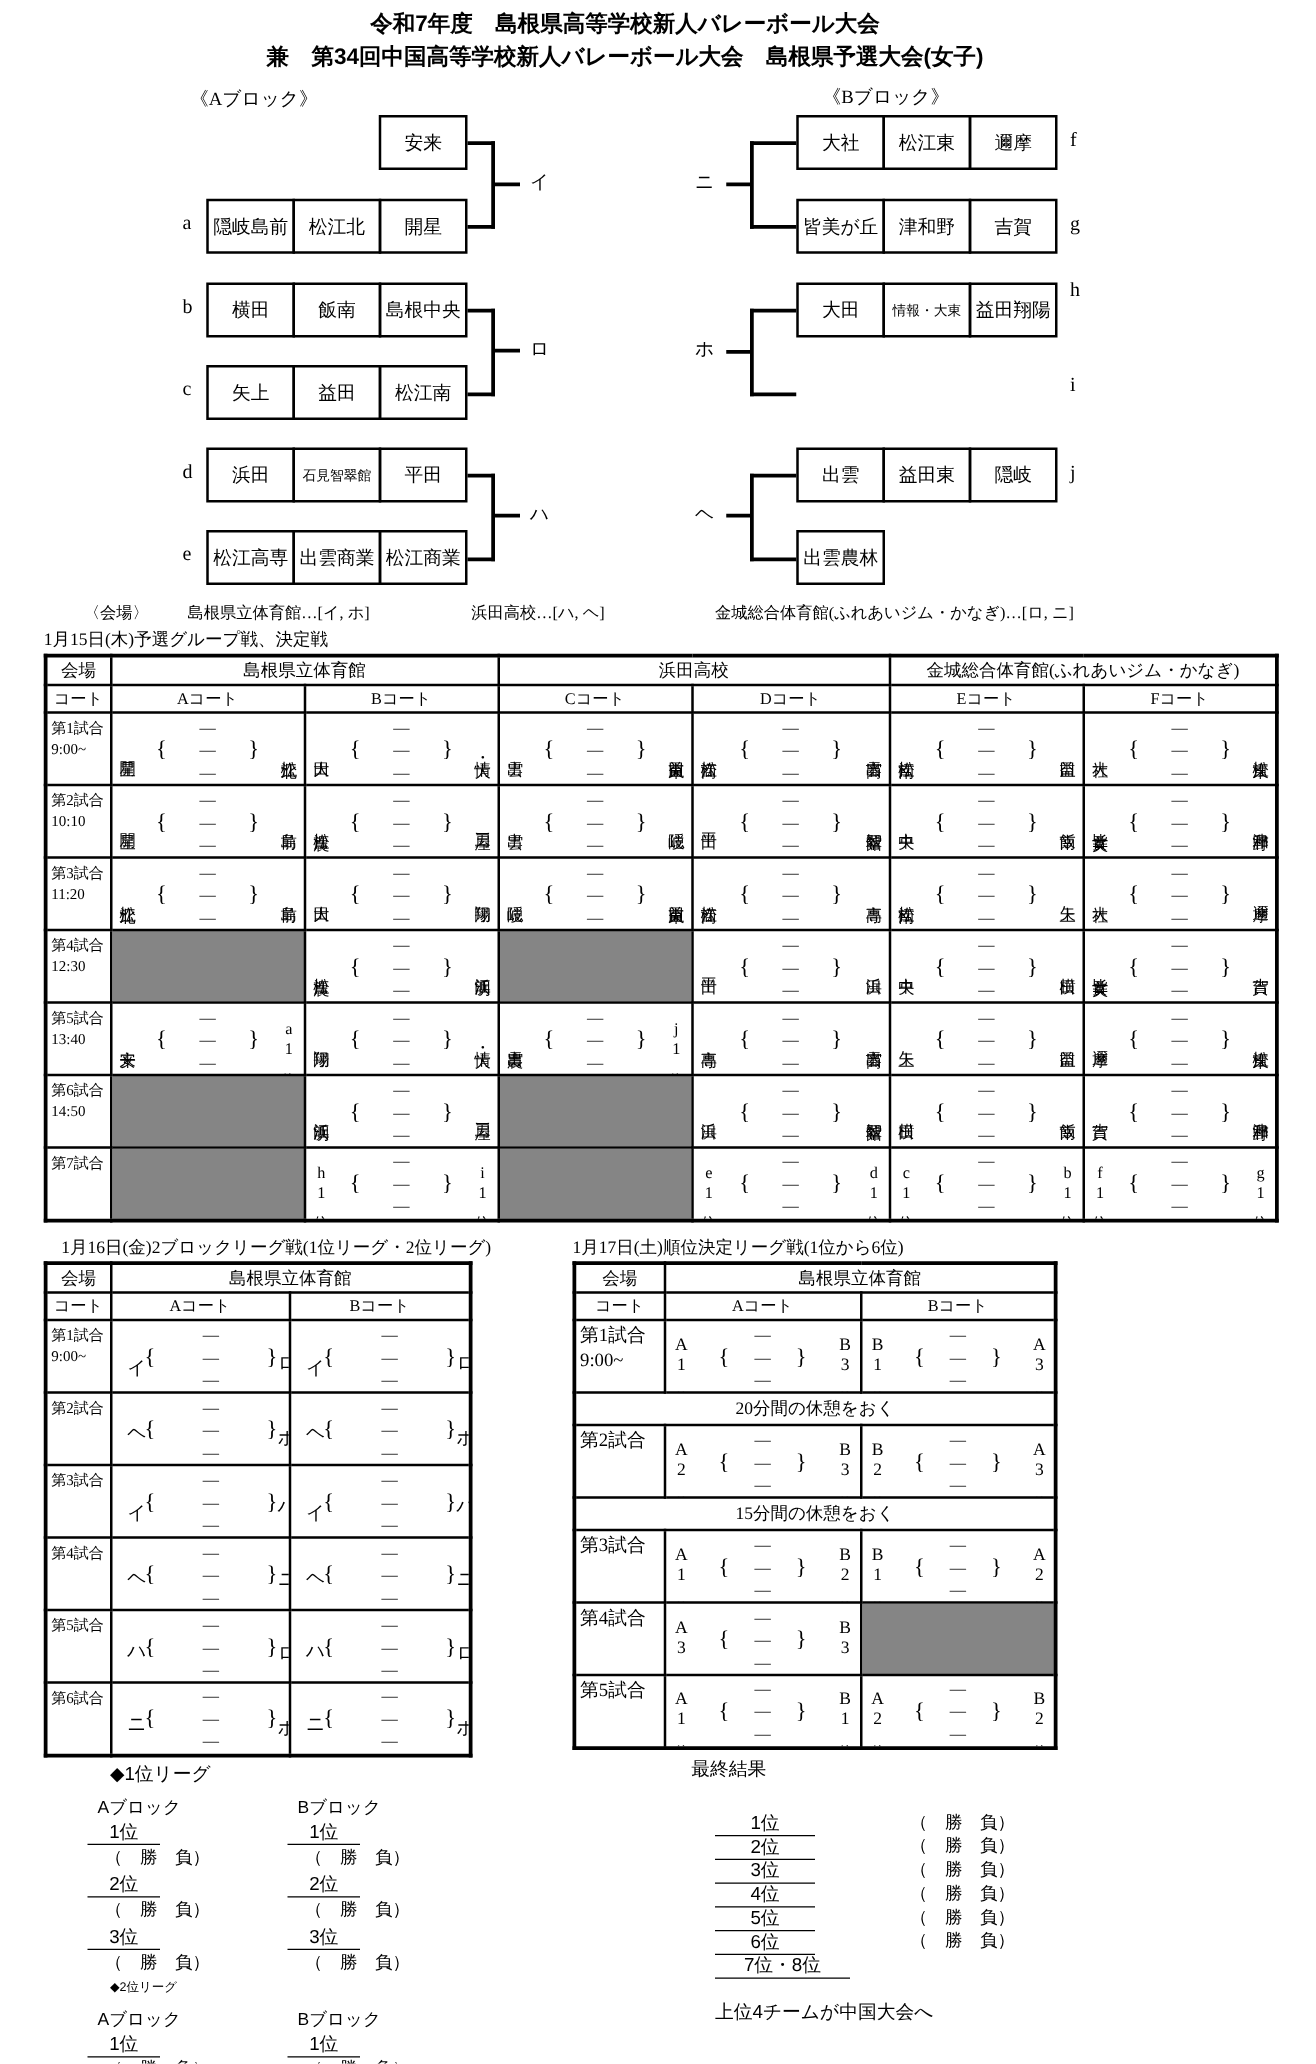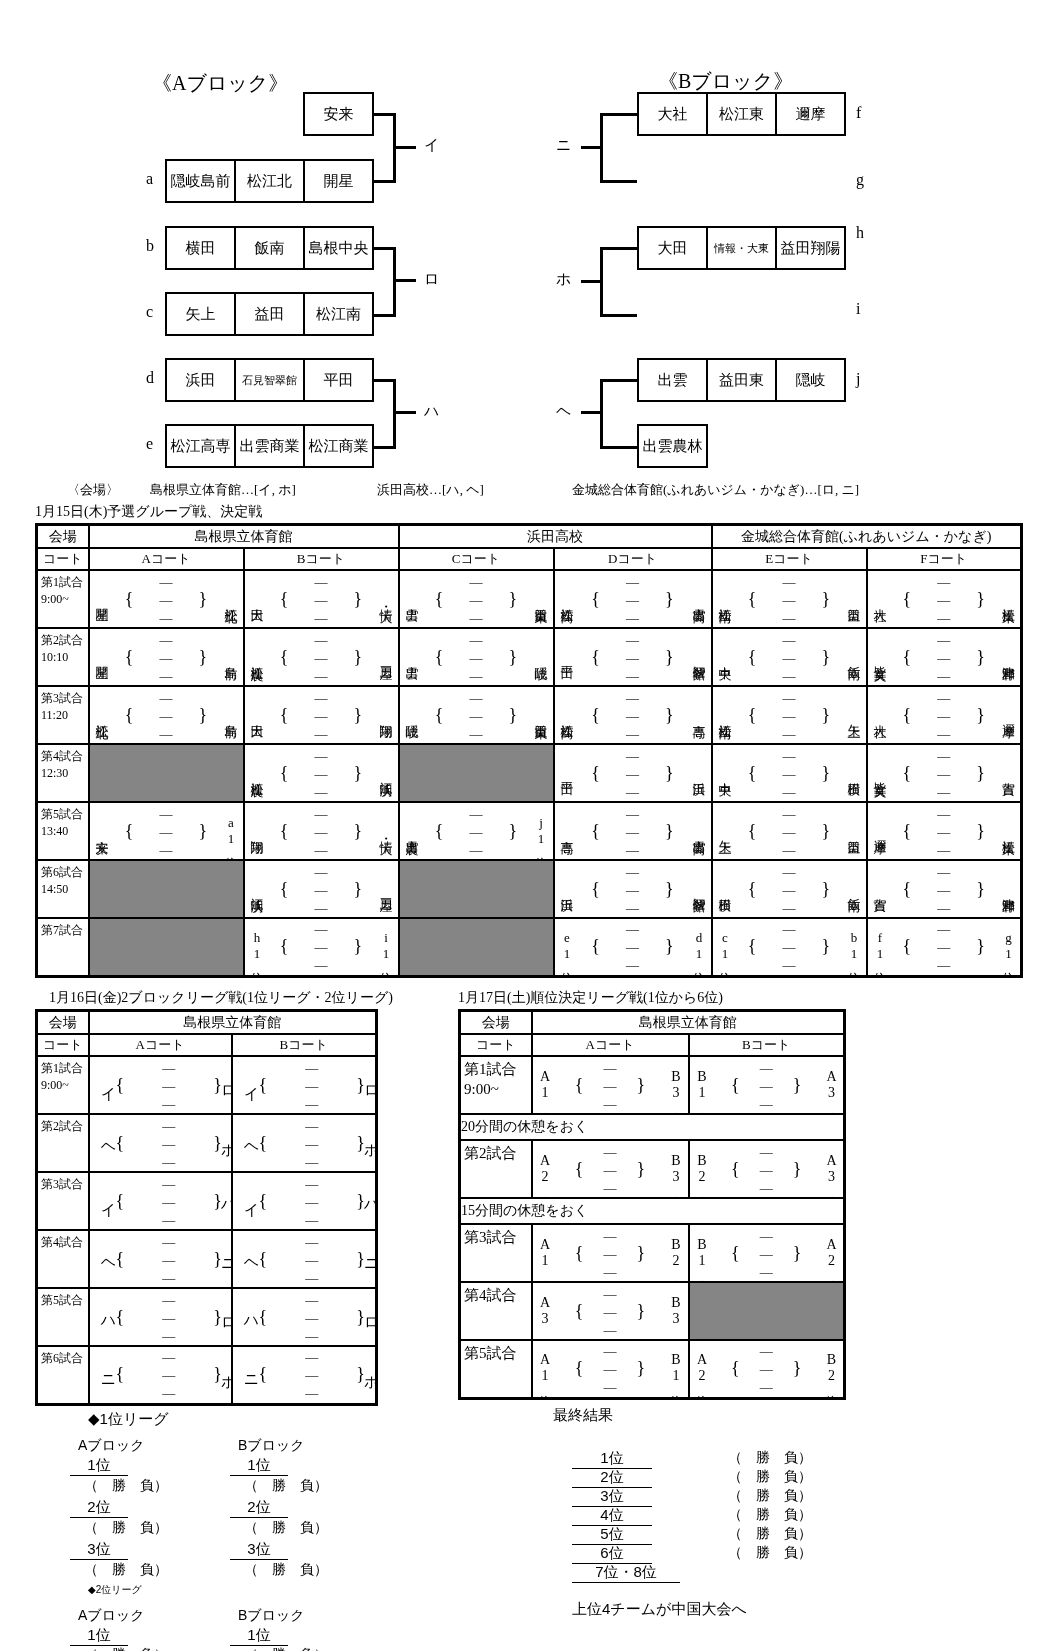--- a/index.html
+++ b/index.html
@@ -4,21 +4,21 @@
 <style>
   html,body{margin:0;padding:0;background:#fff;}
   .page{position:relative;width:1053px;height:1651px;background:#fff;color:#000;
         font-family:"Liberation Serif","DejaVu Serif",serif;overflow:hidden;}
   .abs{position:absolute;text-align:center;}
   
   .title{position:absolute;left:0;top:6px;width:1000px;text-align:center;
          font-family:"Liberation Sans","DejaVu Sans",sans-serif;font-weight:bold;
          font-size:18px;line-height:26px;}
   
-  .blabel{position:absolute;font-size:20px;}
+  .blabel{position:absolute;font-size:15px;}
   .trow{position:absolute;display:flex;}
   .tc{box-sizing:border-box;width:71px;height:44px;border:2px solid #000;margin-left:-2px;
       display:flex;align-items:center;justify-content:center;font-size:15px;text-align:center;}
   .trow .tc:first-child{margin-left:0;}
   .seed{position:absolute;box-sizing:border-box;width:71px;height:44px;border:2px solid #000;
         display:flex;align-items:center;justify-content:center;font-size:15px;}
   .f11{font-size:11px;}
   .f12{font-size:12px;line-height:1.2;padding:0 2px;}
   .rletter{position:absolute;font-size:16px;}
   .cA{position:absolute;box-sizing:border-box;width:22px;border:3px solid #000;border-left:none;}
@@ -29,21 +29,21 @@
   .vnote{position:absolute;top:481px;font-size:13px;}
   
   .stitle{position:absolute;font-size:14px;}
   table.sched{position:absolute;border-collapse:collapse;table-layout:fixed;border:3px solid #000;background:#fff;}
   .sched td{border:2px solid #000;padding:0;overflow:hidden;}
   .sched tr.hr1 td{height:21px;font-size:14px;text-align:center;}
   .sched tr.hr2 td{height:20px;font-size:13px;text-align:center;}
   .sched tr.mr{height:58px;}
   .sched td.lc{vertical-align:top;text-align:left;font-size:12px;padding:3px 0 0 3px;line-height:1.4;}
   .sched td.grayc{background:#858585;}
-  .sched tr.bk td{height:24px;font-size:14px;}
+  .sched tr.bk td{height:24px;text-align:center;font-size:14px;}
   .t3 td.lc{font-size:15px;line-height:1.3;}
   
   .match{display:flex;justify-content:space-between;align-items:center;height:100%;padding:0 5px;}
   .vt{writing-mode:vertical-rl;text-orientation:upright;font-size:13px;letter-spacing:1px;line-height:14px;}
   .mid{display:flex;align-items:center;gap:26px;}
   .br{font-size:18px;}
   .dashes{display:flex;flex-direction:column;align-items:center;gap:5px;}
   .dash{font-size:13px;line-height:13px;}
   .t2 .match{padding:0 12px;}
   .t2 .vt{font-size:15px;}
@@ -52,20 +52,24 @@
   .t3 .mid{gap:20px;}
   
   .g{font-family:"Liberation Sans","DejaVu Sans",sans-serif;}
   .rank{display:inline-block;border-bottom:1.5px solid #000;}
 </style>
 </head>
 <body>
 
 <div class="page">
 
+  <div class="title">
+    <div>令和7年度　島根県高等学校新人バレーボール大会</div>
+    <div>兼　第34回中国高等学校新人バレーボール大会　島根県予選大会(女子)</div>
+  </div>
 
   <div class="blabel" style="left:152px;top:70px">《Aブロック》</div>
   <div class="seed" style="left:303px;top:92px">安来</div>
 
   <span class="rletter" style="left:146px;top:170px">a</span>
   <div class="trow" style="left:165px;top:159px">
     <span class="tc">隠岐島前</span>
     <span class="tc">松江北</span>
     <span class="tc">開星</span>
   </div>
@@ -113,20 +117,25 @@
   <div class="blabel" style="left:658px;top:68px">《Bブロック》</div>
 
   <span class="rletter" style="left:856px;top:104px">f</span>
   <div class="trow" style="left:637px;top:92px">
     <span class="tc">大社</span>
     <span class="tc">松江東</span>
     <span class="tc">邇摩</span>
   </div>
 
   <span class="rletter" style="left:856px;top:171px">g</span>
+  <div class="trow" style="left:637px;top:159px">
+    <span class="tc">皆美が丘</span>
+    <span class="tc">津和野</span>
+    <span class="tc">吉賀</span>
+  </div>
 
   <span class="rletter" style="left:856px;top:224px">h</span>
   <div class="trow" style="left:637px;top:226px">
     <span class="tc">大田</span>
     <span class="tc f11">情報・大東</span>
     <span class="tc">益田翔陽</span>
   </div>
 
   <span class="rletter" style="left:856px;top:300px">i</span>
 

